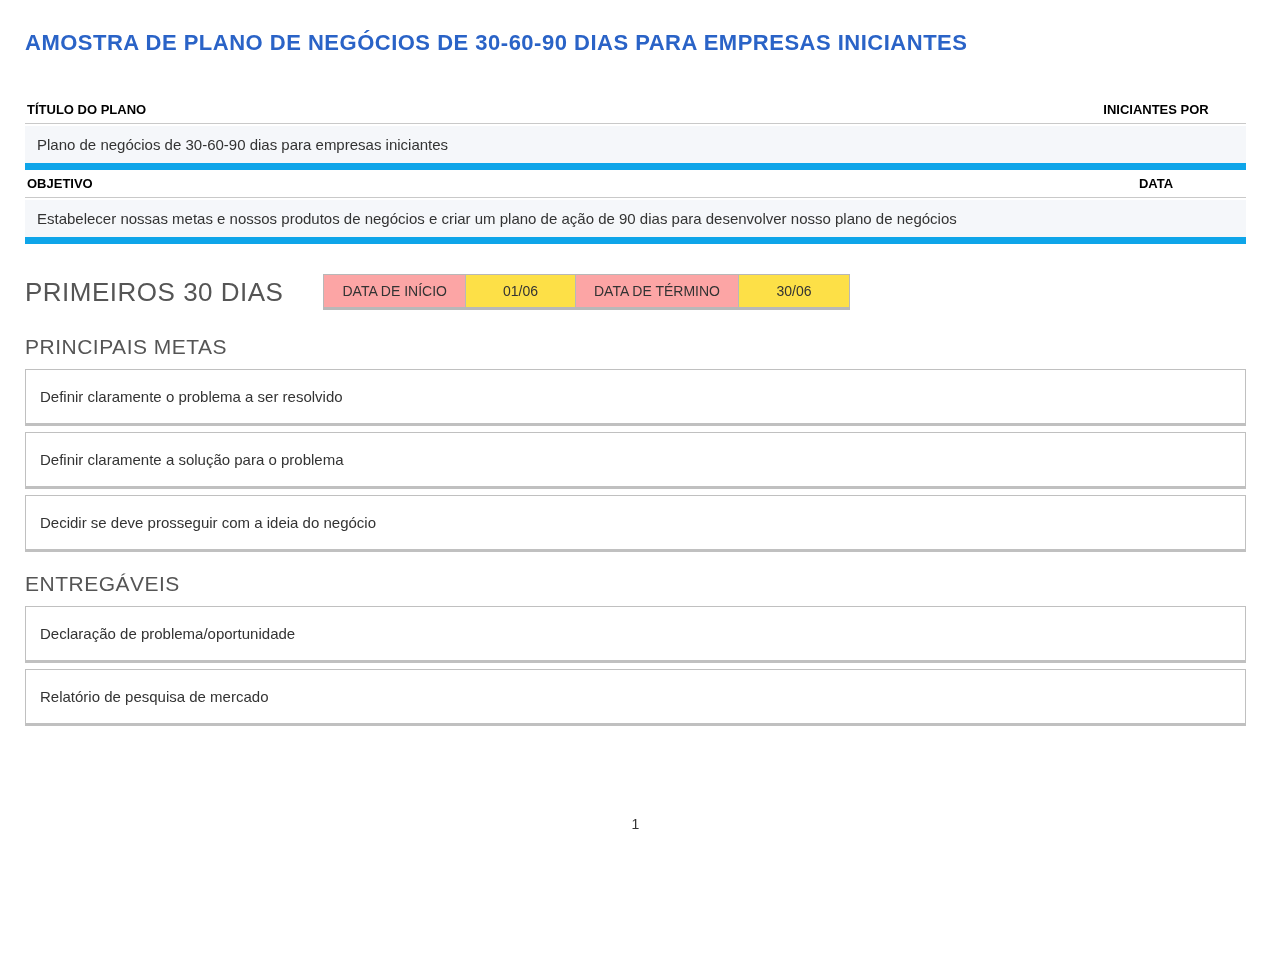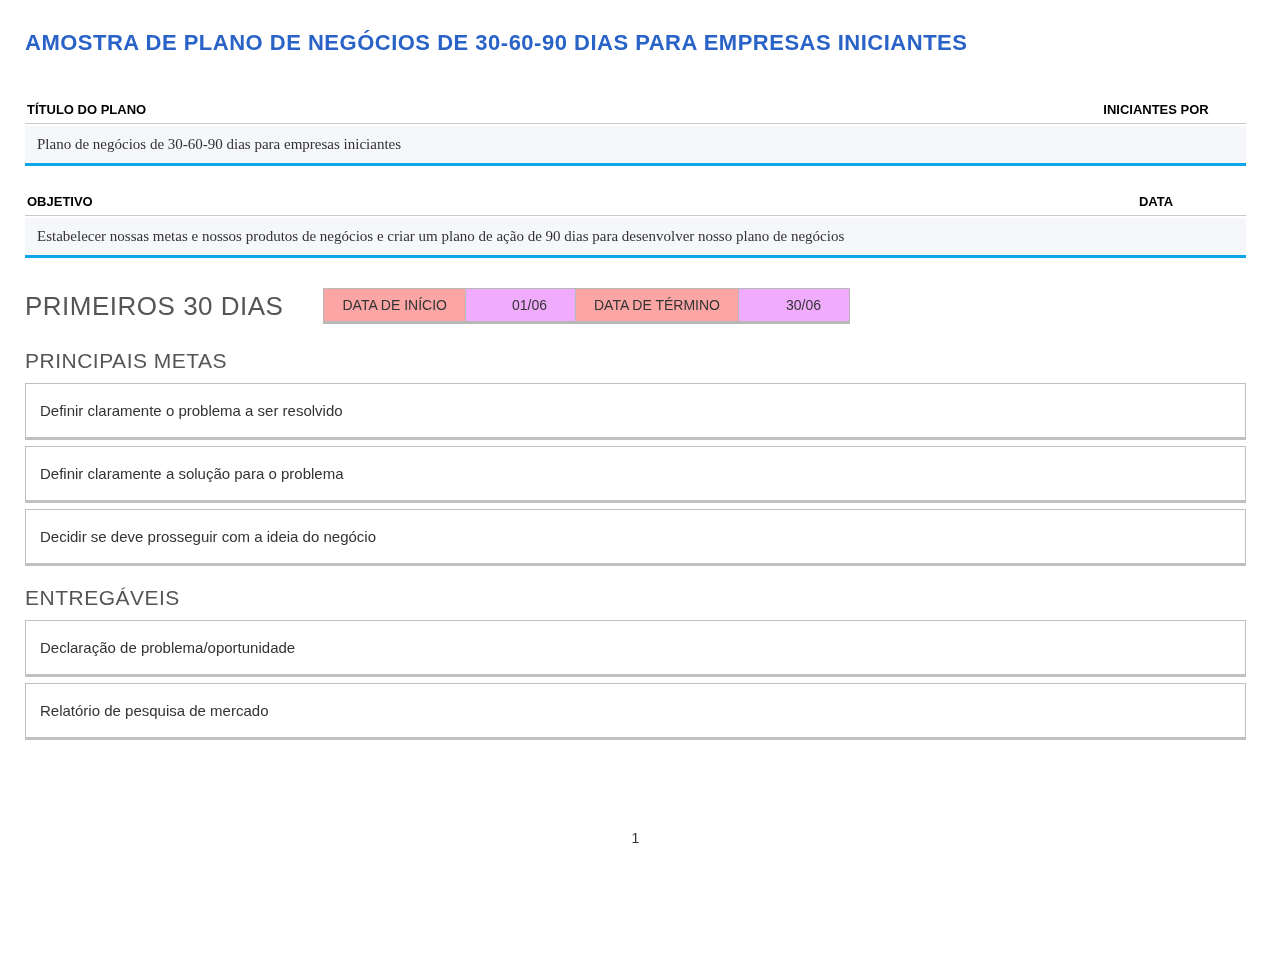--- a/index.html
+++ b/index.html
@@ -38,23 +38,21 @@
     width: 180px;
     text-align: center;
     font-weight: bold;
     font-size: 13px;
     padding: 6px 0;
     color: #000;
   }
   .value-row {
     display: flex;
     background: #f5f7fa;
-    border-bottom: 3px solid #0ea5e9;
-    margin-bottom: 22px;
-    font-family: Liberation Serif, serif;
+    border-bottom: 7px solid #0ea5e9;
   }
   .value-left {
     flex: 1;
     padding: 10px 12px;
     font-size: 15px;
     color: #333;
   }
   .value-right {
     width: 180px;
     text-align: center;
@@ -83,27 +81,27 @@
   }
   .date-label {
     background: #fca5a5;
     padding: 8px 18px;
     font-size: 14px;
     color: #333;
     border-right: 1px solid #b8b8b8;
     white-space: nowrap;
   }
   .date-value {
-    background: #f0abfc;
+    background: #fde047;
     padding: 8px 28px;
     font-size: 14px;
     color: #333;
     border-right: 1px solid #b8b8b8;
     min-width: 110px;
-    text-align: right;
+    text-align: center;
   }
   .date-value:last-child {
     border-right: none;
   }
   .section-title {
     font-size: 21px;
     font-weight: 300;
     color: #555;
     letter-spacing: 0.5px;
     margin-bottom: 10px;

